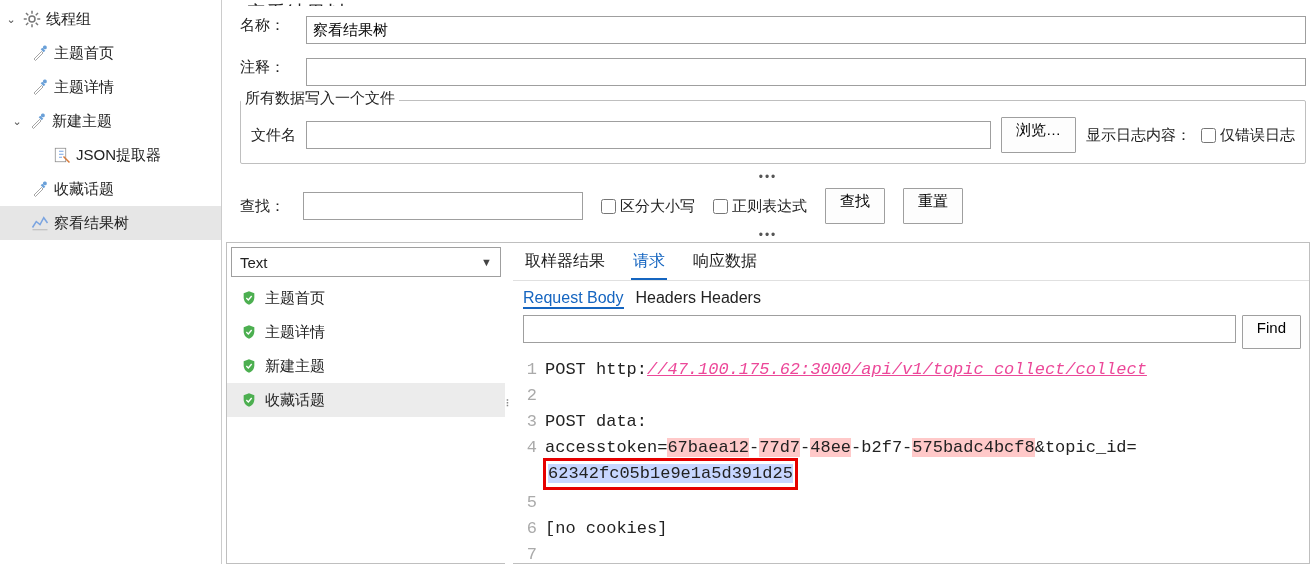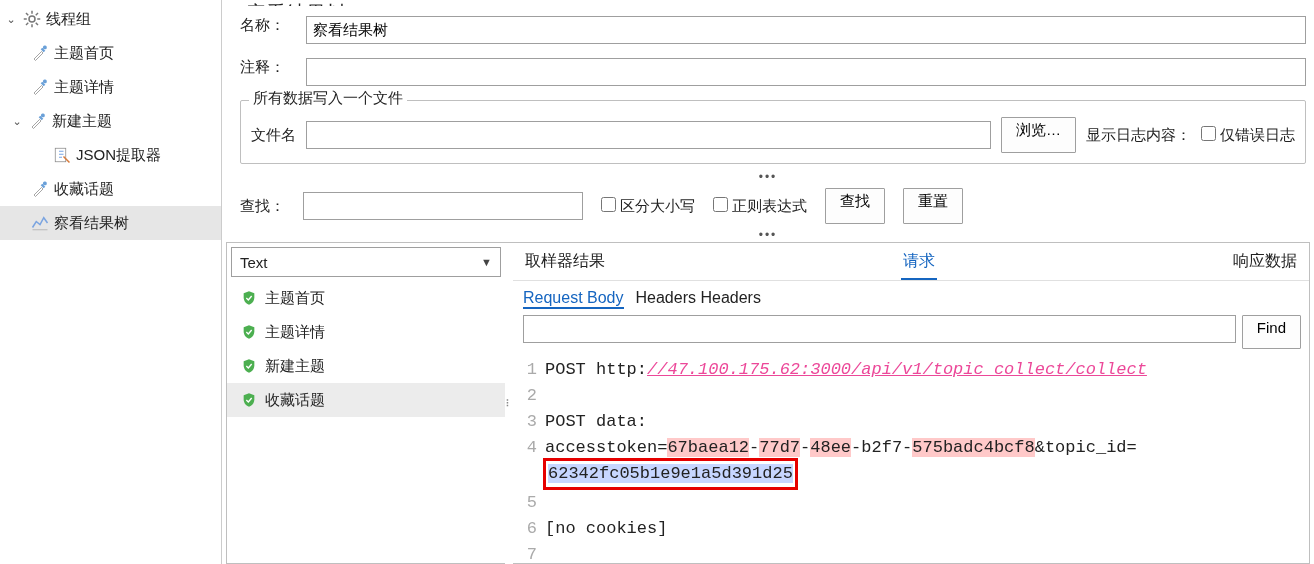--- a/index.html
+++ b/index.html
@@ -55,32 +55,32 @@
     font-family: inherit; font-size: 15px; background: #fff;
   }
   .fieldset {
     border: 1.5px solid #bfbfbf;
     border-radius: 2px;
     padding: 16px 10px 10px 10px;
     position: relative;
     margin-top: 6px;
   }
   .fieldset-legend {
-    position: absolute; top: -12px; left: 8px; background: #fff; padding: 0 4px; font-size: 15px;
+    position: absolute; top: -12px; left: 0; background: #fff; padding: 0 4px; font-size: 15px;
   }
   .inline-block { display: flex; align-items: center; gap: 10px; }
   .btn {
     border: 1px solid #9f9f9f; background: #fdfdfd; padding: 3px 14px 12px 14px;
     font-family: inherit; font-size: 15px; cursor: pointer; border-radius: 1px;
   }
   .dots { text-align: center; color: #555; letter-spacing: 2px; font-size: 12px; height: 10px; line-height: 6px; }
   .search-row {
     display: flex; align-items: center; gap: 18px; padding: 4px 8px 8px 18px;
   }
-  .chk-pair { display: flex; align-items: flex-start; gap: 4px; }
+  .chk-pair { display: flex; align-items: center; gap: 4px; }
   .chk-pair input { width: 15px; height: 15px; }
   .results-wrap {
     flex: 1; display: flex; border-top: 1.5px solid #bfbfbf; margin: 0 4px 0 4px;
     overflow: hidden;
   }
   .results-left {
     width: 279px; border: 1.5px solid #bfbfbf; border-top: none; border-right: none; display: flex; flex-direction: column;
     overflow: hidden;
   }
   .splitter { width: 8px; background: transparent; cursor: col-resize; display:flex; align-items:center; justify-content:center; }
@@ -93,21 +93,21 @@
     height: 30px; border: 1px solid #9f9f9f; padding: 2px 8px; display: flex; align-items: center;
     justify-content: space-between; margin: 4px; background: #fff;
   }
   .dropdown .caret { font-size: 11px; color: #444; }
   .result-item {
     display: flex; align-items: center; height: 34px; padding-left: 14px; gap: 8px;
   }
   .result-item.sel { background: #ececec; }
   .shield { width: 16px; height: 16px; }
   .right-tabs {
-    display: flex; gap: 12px; padding: 6px 10px 0 10px; font-size: 16px; justify-content: space-between;
+    display: flex; gap: 24px; padding: 6px 10px 0 10px; font-size: 16px;
   }
   .right-tabs span { padding: 2px 2px 6px 2px; cursor: pointer; }
   .right-tabs .active { color: #1565c0; border-bottom: 2.5px solid #1565c0; }
   .sub-tabs {
     display: flex; gap: 12px; padding: 8px 10px 0 10px; font-size: 16px;
     border-top: 1px solid #e0e0e0;
   }
   .sub-tabs .active { color: #1565c0; border-bottom: 2.5px solid #1565c0; }
   .find-row { display: flex; gap: 6px; padding: 6px 8px 6px 10px; }
   .find-row input { flex: 1; height: 28px; border: 1px solid #9f9f9f; padding: 2px 6px; }

